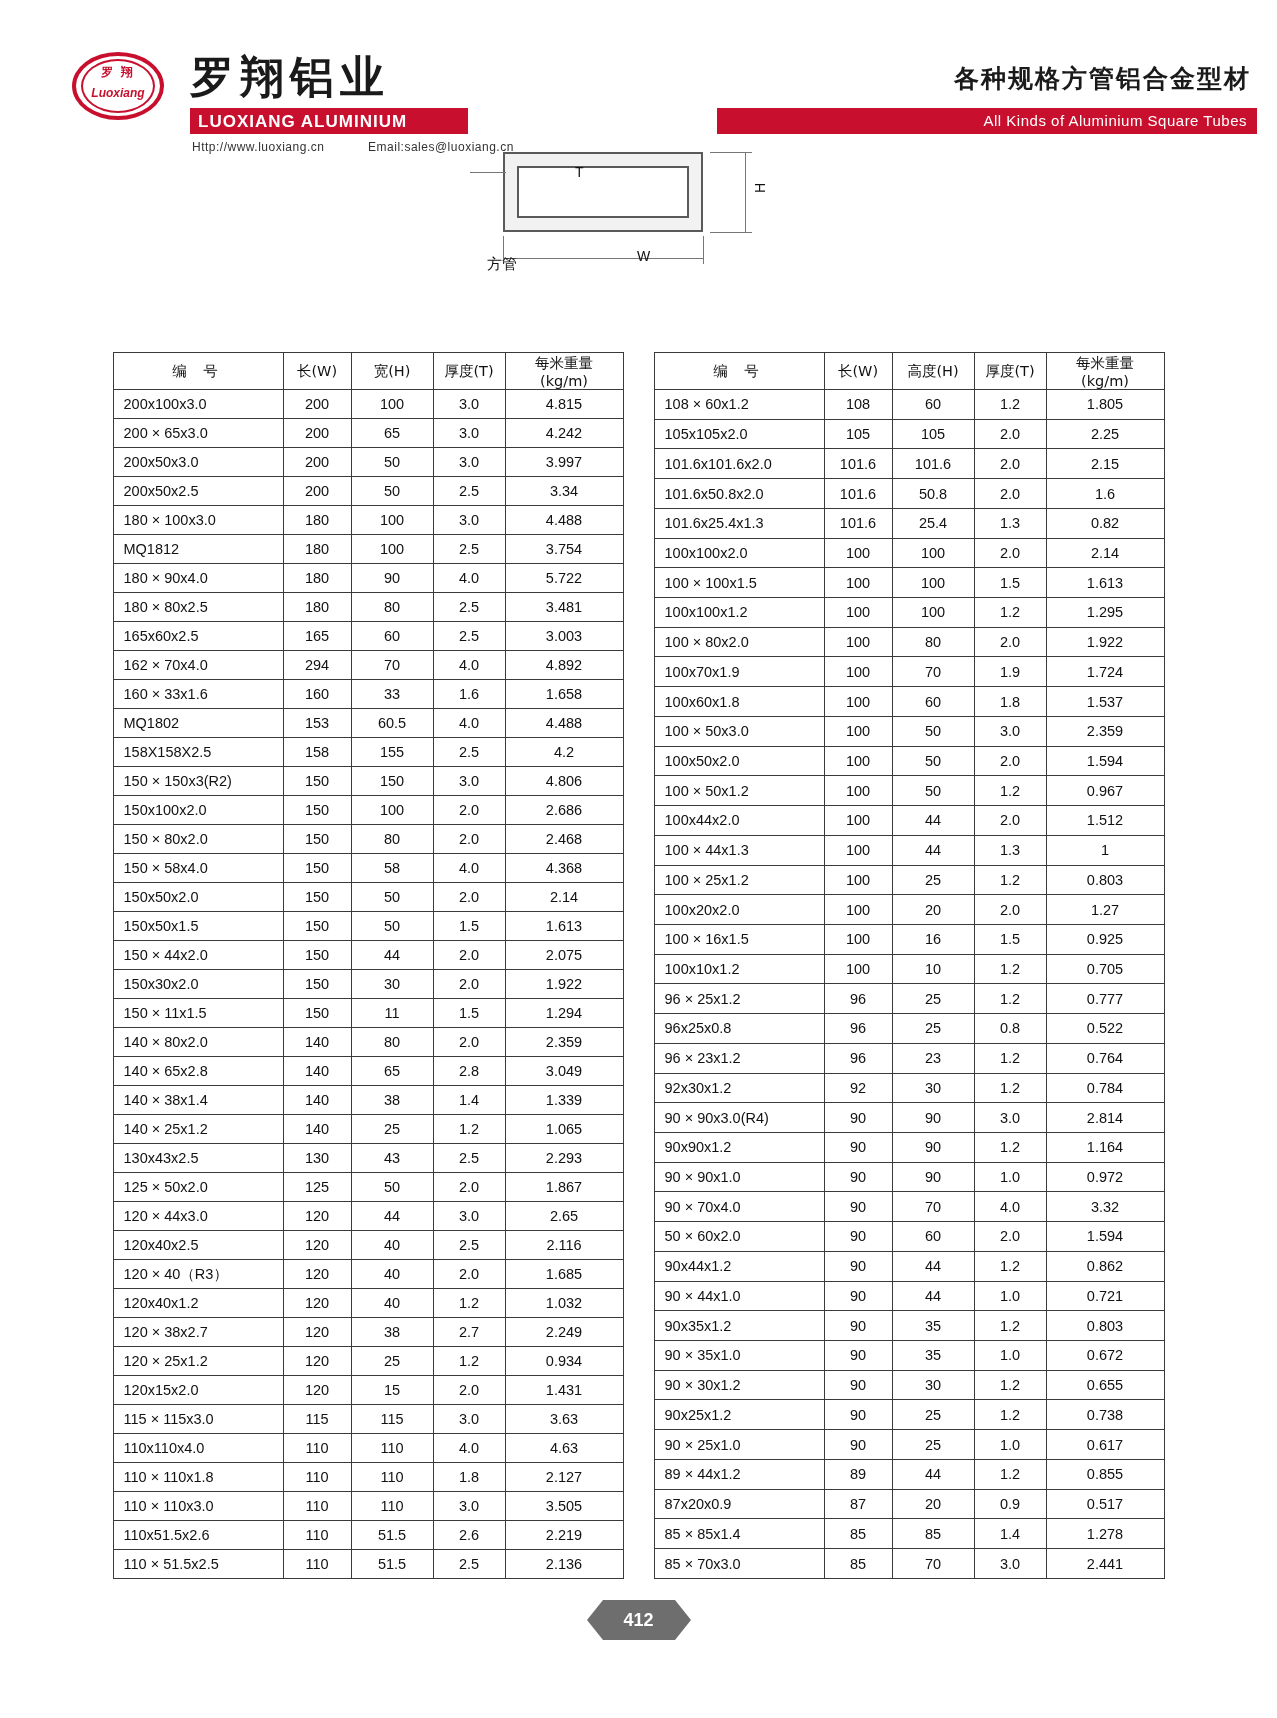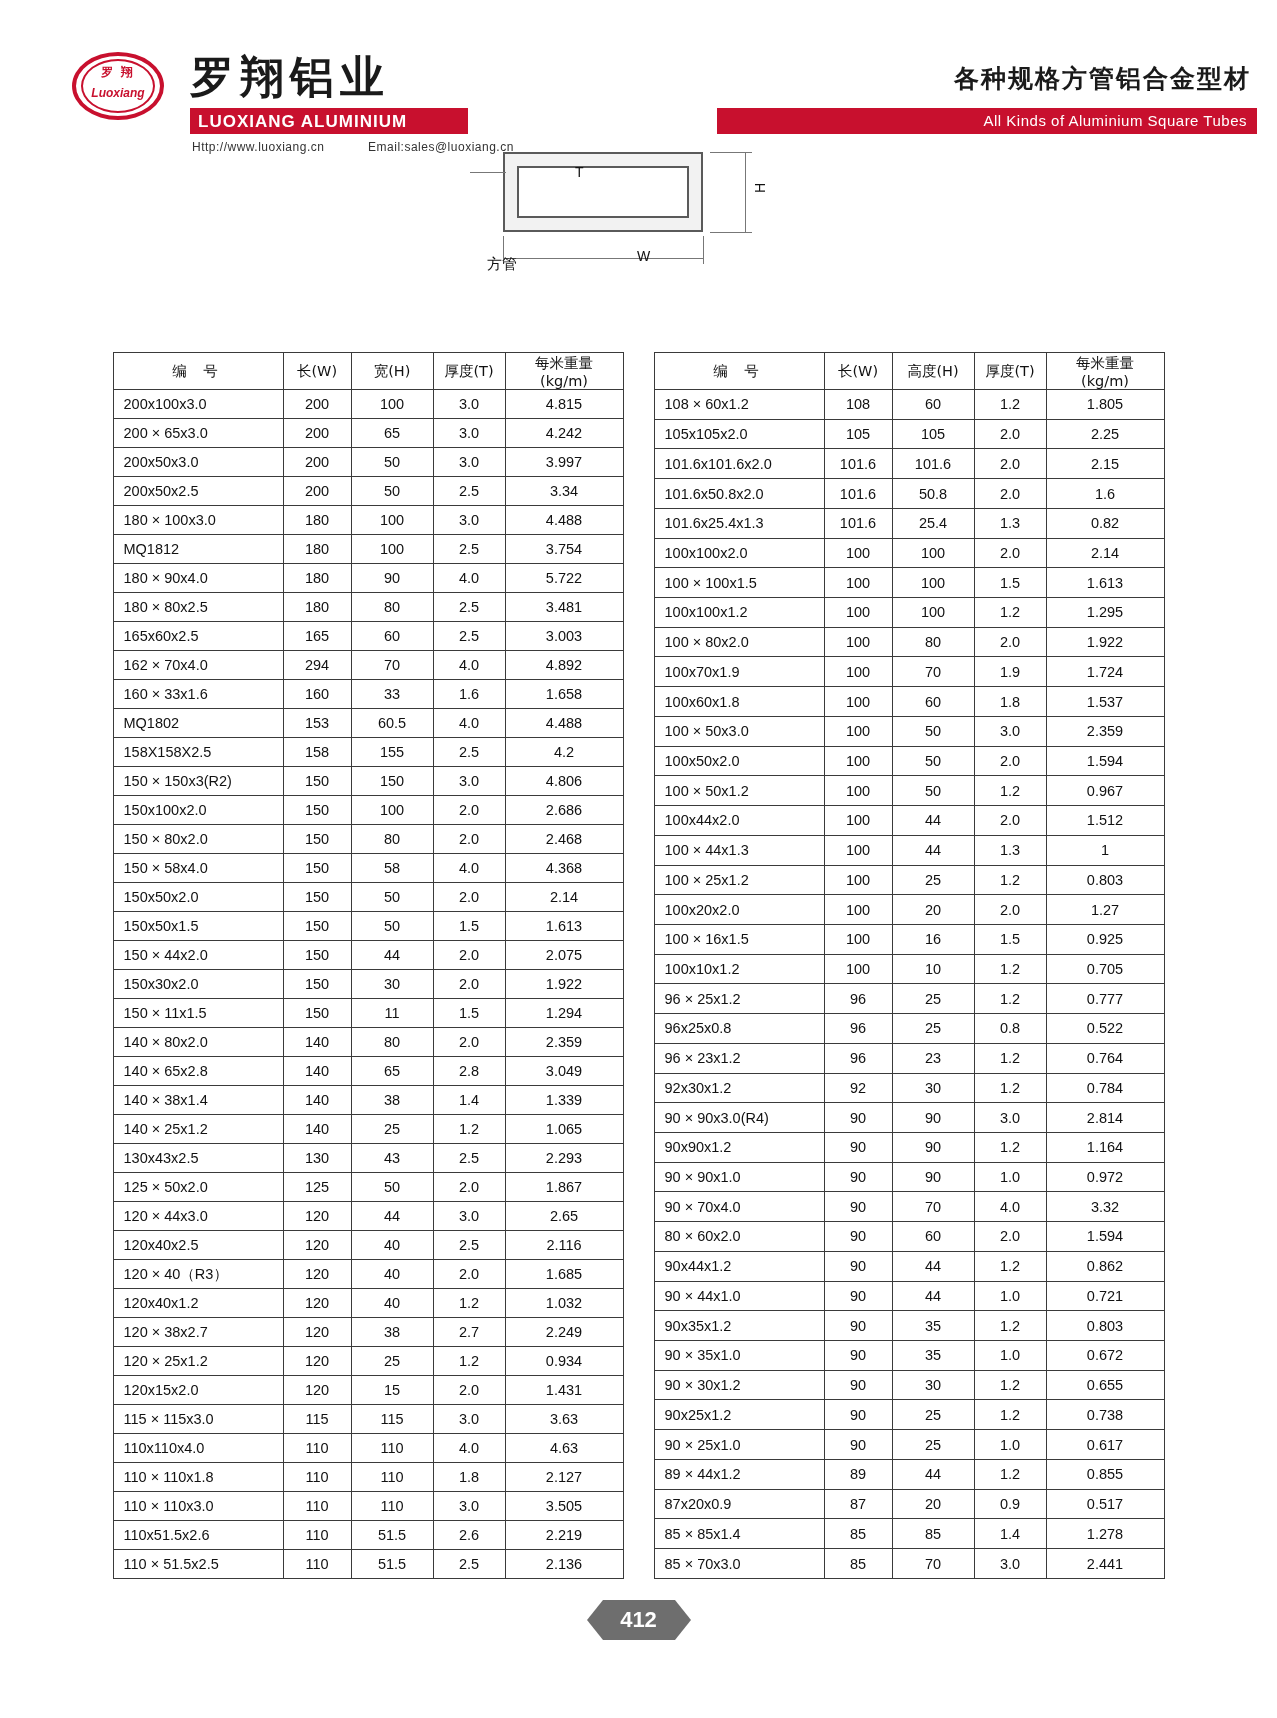--- a/index.html
+++ b/index.html
@@ -241,21 +241,21 @@
     text-align: center;
   }
   .page-badge {
     display: inline-block;
     position: relative;
     width: 72px;
     height: 40px;
     line-height: 40px;
     background: #6e6e6e;
     color: #ffffff;
-    font-size: 22px;
+    font-size: 18px;
     font-weight: bold;
   }
   .page-badge::before,
   .page-badge::after {
     content: "";
     position: absolute;
     top: 0;
     width: 0;
     height: 0;
     border-top: 20px solid transparent;
@@ -836,21 +836,21 @@
           <td class="num">0.972</td>
         </tr>
         <tr>
           <td class="code">90 × 70x4.0</td>
           <td class="w">90</td>
           <td class="num">70</td>
           <td class="num">4.0</td>
           <td class="num">3.32</td>
         </tr>
         <tr>
-          <td class="code">80 × 60x2.0</td>
+          <td class="code">50 × 60x2.0</td>
           <td class="w">90</td>
           <td class="num">60</td>
           <td class="num">2.0</td>
           <td class="num">1.594</td>
         </tr>
         <tr>
           <td class="code">90x44x1.2</td>
           <td class="w">90</td>
           <td class="num">44</td>
           <td class="num">1.2</td>

